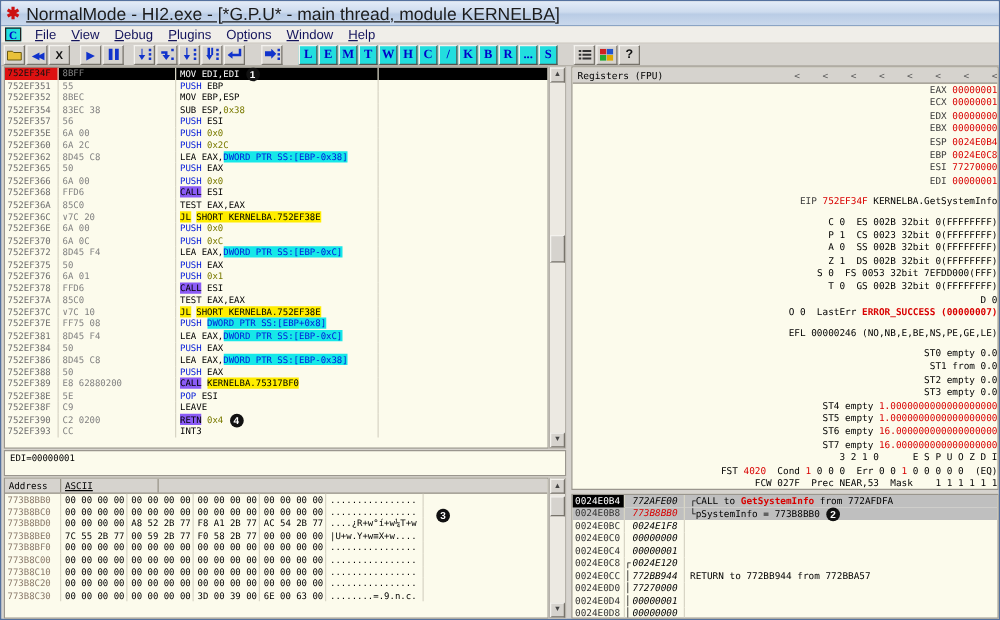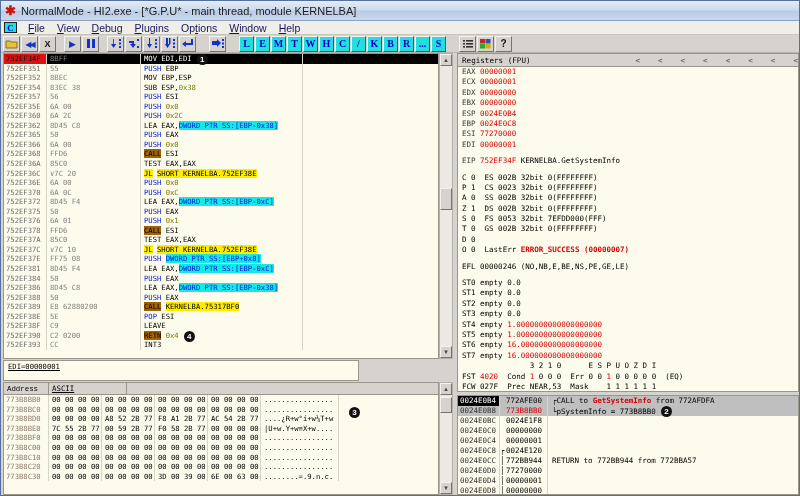--- a/index.html
+++ b/index.html
@@ -6,21 +6,21 @@
   html,body { width:800px; height:496px; overflow:hidden; }
   body { font-family:"Liberation Sans", sans-serif; background:#d6d3ce; position:relative; }
 
   .win { position:absolute; inset:0; border:1px solid #54719e; background:#d6d3ce; }
 
   
   .titlebar { position:absolute; left:0; top:0; right:0; height:20px;
     background:linear-gradient(180deg,#e3ecf8 0%,#cddbee 45%,#b9cce5 55%,#c9d8ec 100%);
     border-bottom:1px solid #8ba4c4; display:flex; align-items:center; padding-left:4px; }
   .app-icon { color:#cc1111; font-size:13px; margin-right:5px; line-height:13px; font-weight:bold; }
-  .title-text { font-size:11px; color:#1c1c1c; }
+  .title-text { font-size:14px; color:#1c1c1c;text-decoration:underline; }
 
   
   .menubar { position:absolute; left:0; top:20px; right:0; height:14px; background:#f0eee9;
     border-bottom:1px solid #c9c5bd; display:flex; align-items:center; font-size:10.5px; color:#14145c; }
   .cpu-sysicon { width:13px; height:11px; background:#22dede; border:1px solid #222; color:#0000c8;
     font-weight:bold; font-size:9px; line-height:10px; text-align:center; margin:0 5px 0 3px;
     font-family:"Liberation Serif", serif; }
   .menu-item { padding:0 6px; }
   .menu-item u { text-decoration:underline; }
 
@@ -48,67 +48,67 @@
   .dc-ins { width:162px; padding-left:3px; color:#000; flex:none; border-right:1px solid #d8d5c5; }
   .dc-cmt { flex:1; padding-left:3px; }
   .dr.sel { background:#000; }
   .dr.sel .dc-addr { background:#dd1111; color:#111; }
   .dr.sel .dc-bytes { color:#9a9a9a; }
   .dr.sel .dc-ins { color:#fff; }
 
   
   .sk{color:#000} .sg{color:#828282} .sb{color:#0018d8} .so{color:#7a7a00}
   .sr{color:#d80000} .srb{color:#d80000;font-weight:bold} .sw{color:#fff}
-  .smb{color:#0018d8;background:#16e8e8} .skc{color:#000;background:#a16207}
+  .smb{color:#0018d8;background:#16e8e8} .skc{color:#000;background:#8b5cf6}
   .sky{color:#000;background:#ffed00} .sgu{color:#828282;text-decoration:underline}
   .sl{color:#3a3a3a}
 
   .badge { display:inline-block; width:11px; height:11px; border-radius:50%; background:#111;
     color:#fff; font-size:8px; line-height:11px; text-align:center; vertical-align:middle;
     margin-left:5px; font-family:"Liberation Sans", sans-serif; font-weight:bold; }
 
   
   .vscroll { position:absolute; width:14px; background:#ece9e2; border:1px solid #b5b1a9; }
   .sb-btn { position:absolute; left:0; width:12px; height:12px; background:#d6d3ce;
     border:1px solid; border-color:#f4f2ee #77736b #77736b #f4f2ee; font-size:6px; color:#444;
     text-align:center; line-height:11px; }
   .sb-thumb { position:absolute; left:0; width:12px; background:#d6d3ce;
     border:1px solid; border-color:#f4f2ee #77736b #77736b #f4f2ee; }
   #disasm-scroll { left:438px; top:52px; height:306px; }
   #dump-scroll { left:438px; top:381px; height:113px; }
 
   
-  #info { left:2px; top:359px; width:356px; height:21px; font-size:7.2px; line-height:10px;
-    padding:1px 0 0 4px; color:#000;text-decoration:underline; }
+  #info { left:2px; top:359px; width:450px; height:21px; font-size:7.2px; line-height:10px;
+    padding:1px 0 0 4px; color:#000; }
 
   
   #dump { left:2px; top:381px; width:436px; height:113px; overflow:hidden; }
   .dump-head { display:flex; height:12px; background:#d6d3ce; border-bottom:1px solid #989488;
     font-size:7.4px; line-height:12px; color:#000; }
   .dh-cell { border-right:1px solid #989488; padding-left:3px; }
   .dump-row { display:flex; height:9.6px; line-height:9.7px; font-size:7.2px; white-space:pre; }
   .du-addr { width:45px; padding-left:2px; color:#8a7a6a; border-right:1px solid #d8d5c5; flex:none; }
   .du-hex { display:flex; flex:none; color:#000; }
   .du-grp { width:53px; padding-left:3px; border-right:1px solid #d8d5c5; flex:none; }
   .du-ascii { width:78px; padding-left:3px; color:#000; border-right:1px solid #d8d5c5; flex:none; }
 
   
-  #regs { left:456px; top:52px; width:342px; height:339px; overflow:hidden; }
+  #regs { left:456px; top:52px; width:342px; height:339px; overflow:hidden;text-align:right; }
   .regs-head { height:13px; background:#d6d3ce; border-bottom:1px solid #989488;
     font-size:7.6px; line-height:13px; color:#000; display:flex; padding-left:4px; }
   .regs-head .chev { margin-left:18px; color:#555; }
   .reg-row { height:10.4px; line-height:10.6px; font-size:7.5px; white-space:pre; padding-left:4px; }
   .reg-row.blank { height:6px; }
 
   
   #stack { left:456px; top:394px; width:342px; height:100px; overflow:hidden; }
   .st-row { display:flex; height:10px; line-height:10.2px; font-size:7.5px; white-space:pre; }
   .st-addr { width:42px; padding-left:2px; color:#333; border-right:1px solid #d8d5c5; flex:none; }
   .st-brk { width:6px; color:#000; flex:none; }
-  .st-val { width:42px; color:#000; border-right:1px solid #d8d5c5; flex:none; }
+  .st-val { width:42px; color:#000; border-right:1px solid #d8d5c5; flex:none;font-style:italic; }
   .st-cmt { flex:1; padding-left:4px; }
   .st-row.hl { background:#bfbfbf; }
   .st-addr.inv { background:#000; color:#fff; }
 
   svg { display:block; }
 </style>
 </head>
 <body>
 
 <div class="win">
@@ -300,21 +300,21 @@
     <div class="sb-thumb" style="top:134px; height:22px;"></div>
     <div class="sb-btn" style="bottom:0;">▼</div>
   </div>
 
   <div class="pane" id="info">
     <span>EDI=00000001</span>
   </div>
 
   <div class="pane" id="dump">
     <div class="dump-head">
-      <div class="dh-cell" style="width:45px;font-family:Liberation Mono, monospace;">Address</div>
+      <div class="dh-cell" style="width:45px;">Address</div>
       <div class="dh-cell" style="width:78px;text-decoration:underline;">ASCII</div>
     </div>
     <div id="dump-rows">
         <div class="dump-row"><div class="du-addr">773B8BB0</div><div class="du-hex"><div class="du-grp">00 00 00 00</div><div class="du-grp">00 00 00 00</div><div class="du-grp">00 00 00 00</div><div class="du-grp">00 00 00 00</div></div><div class="du-ascii">................</div></div>
         <div class="dump-row"><div class="du-addr">773B8BC0</div><div class="du-hex"><div class="du-grp">00 00 00 00</div><div class="du-grp">00 00 00 00</div><div class="du-grp">00 00 00 00</div><div class="du-grp">00 00 00 00</div></div><div class="du-ascii">................</div></div>
         <div class="dump-row"><div class="du-addr">773B8BD0</div><div class="du-hex"><div class="du-grp">00 00 00 00</div><div class="du-grp">A8 52 2B 77</div><div class="du-grp">F8 A1 2B 77</div><div class="du-grp">AC 54 2B 77</div></div><div class="du-ascii">....¿R+w°í+w¼T+w</div></div>
         <div class="dump-row"><div class="du-addr">773B8BE0</div><div class="du-hex"><div class="du-grp">7C 55 2B 77</div><div class="du-grp">00 59 2B 77</div><div class="du-grp">F0 58 2B 77</div><div class="du-grp">00 00 00 00</div></div><div class="du-ascii">|U+w.Y+w≡X+w....</div></div>
         <div class="dump-row"><div class="du-addr">773B8BF0</div><div class="du-hex"><div class="du-grp">00 00 00 00</div><div class="du-grp">00 00 00 00</div><div class="du-grp">00 00 00 00</div><div class="du-grp">00 00 00 00</div></div><div class="du-ascii">................</div></div>
         <div class="dump-row"><div class="du-addr">773B8C00</div><div class="du-hex"><div class="du-grp">00 00 00 00</div><div class="du-grp">00 00 00 00</div><div class="du-grp">00 00 00 00</div><div class="du-grp">00 00 00 00</div></div><div class="du-ascii">................</div></div>
         <div class="dump-row"><div class="du-addr">773B8C10</div><div class="du-hex"><div class="du-grp">00 00 00 00</div><div class="du-grp">00 00 00 00</div><div class="du-grp">00 00 00 00</div><div class="du-grp">00 00 00 00</div></div><div class="du-ascii">................</div></div>
@@ -351,21 +351,21 @@
         <div class="reg-row"><span class="sk">A 0  SS 002B 32bit 0(FFFFFFFF)</span></div>
         <div class="reg-row"><span class="sk">Z 1  DS 002B 32bit 0(FFFFFFFF)</span></div>
         <div class="reg-row"><span class="sk">S 0  FS 0053 32bit 7EFDD000(FFF)</span></div>
         <div class="reg-row"><span class="sk">T 0  GS 002B 32bit 0(FFFFFFFF)</span></div>
         <div class="reg-row"><span class="sk">D 0</span></div>
         <div class="reg-row"><span class="sk">O 0  LastErr </span><span class="srb">ERROR_SUCCESS (00000007)</span></div>
         <div class="reg-row blank"></div>
         <div class="reg-row"><span class="sk">EFL 00000246 (NO,NB,E,BE,NS,PE,GE,LE)</span></div>
         <div class="reg-row blank"></div>
         <div class="reg-row"><span class="sk">ST0 empty 0.0</span></div>
-        <div class="reg-row"><span class="sk">ST1 empty 0.0</span></div>
+        <div class="reg-row"><span class="sk">ST1 from 0.0</span></div>
         <div class="reg-row"><span class="sk">ST2 empty 0.0</span></div>
         <div class="reg-row"><span class="sk">ST3 empty 0.0</span></div>
         <div class="reg-row"><span class="sk">ST4 empty </span><span class="sr">1.0000000000000000000</span></div>
         <div class="reg-row"><span class="sk">ST5 empty </span><span class="sr">1.0000000000000000000</span></div>
         <div class="reg-row"><span class="sk">ST6 empty </span><span class="sr">16.000000000000000000</span></div>
         <div class="reg-row"><span class="sk">ST7 empty </span><span class="sr">16.000000000000000000</span></div>
         <div class="reg-row"><span class="sk">               3 2 1 0      E S P U O Z D I</span></div>
         <div class="reg-row"><span class="sk">FST </span><span class="sr">4020</span><span class="sk">  Cond </span><span class="sr">1</span><span class="sk"> 0 0 0  Err 0 0 </span><span class="sr">1</span><span class="sk"> 0 0 0 0 0  (EQ)</span></div>
         <div class="reg-row"><span class="sk">FCW 027F  Prec NEAR,53  Mask    1 1 1 1 1 1</span></div>
       </div>

